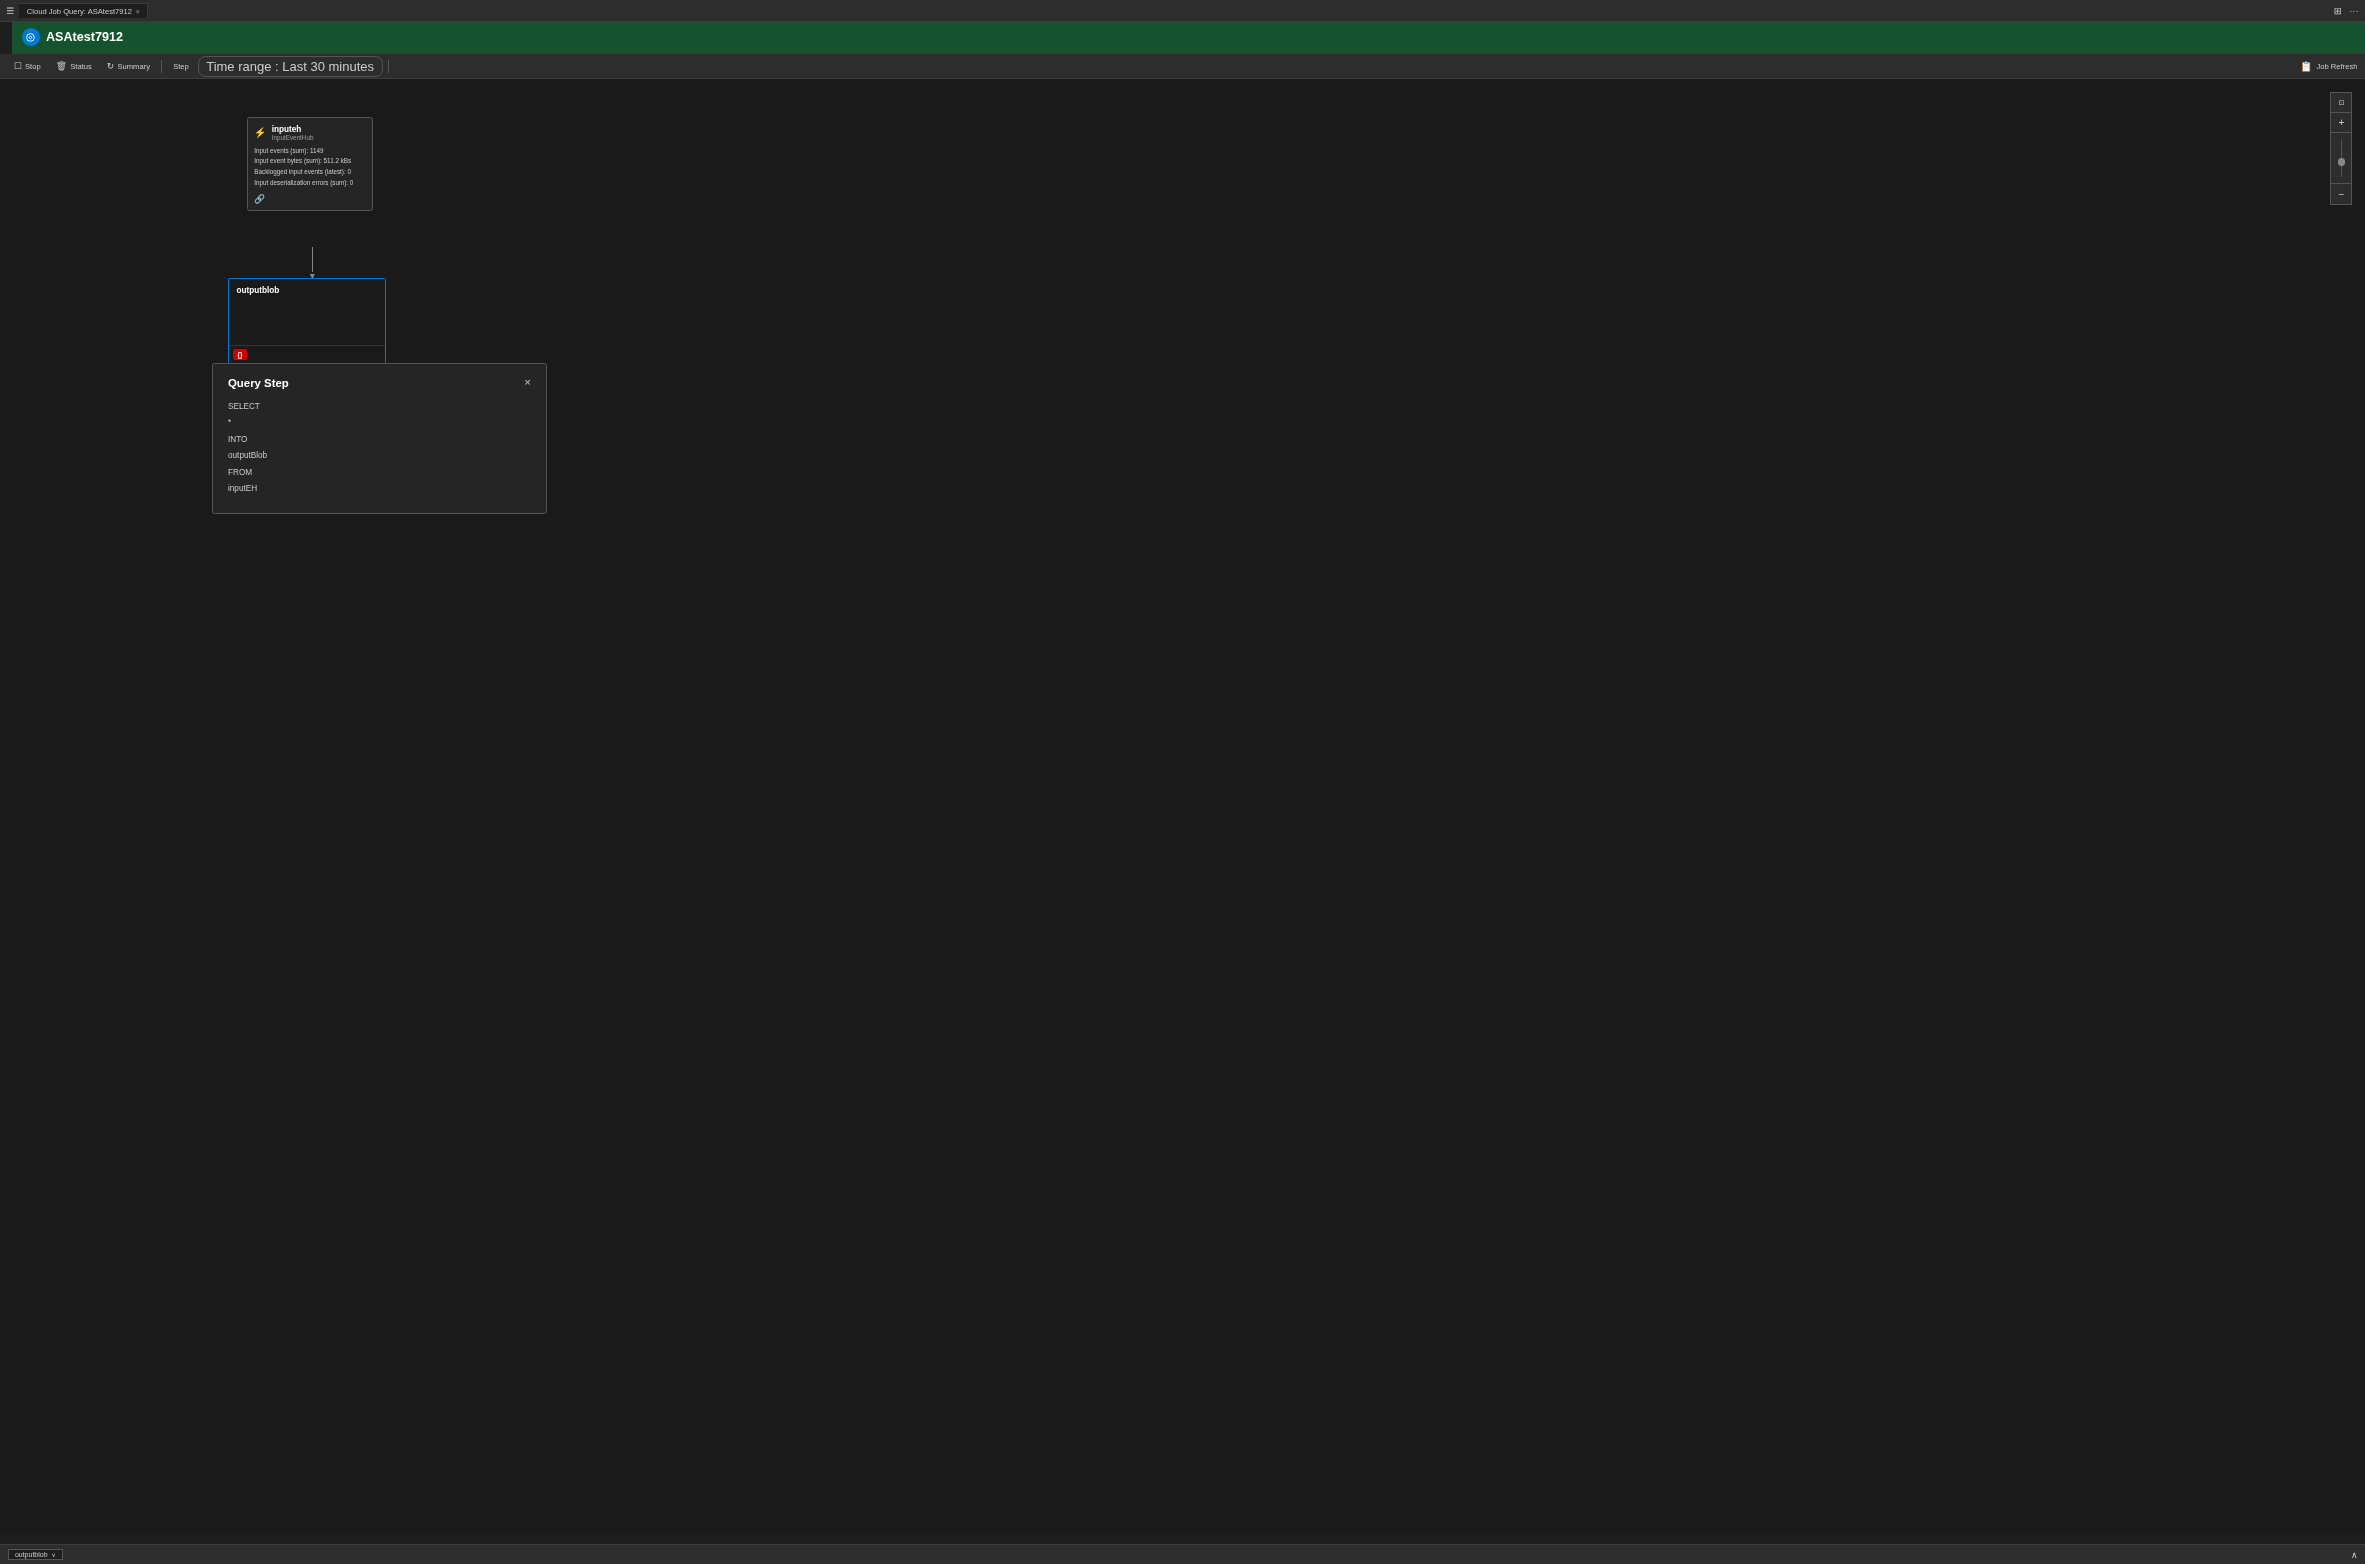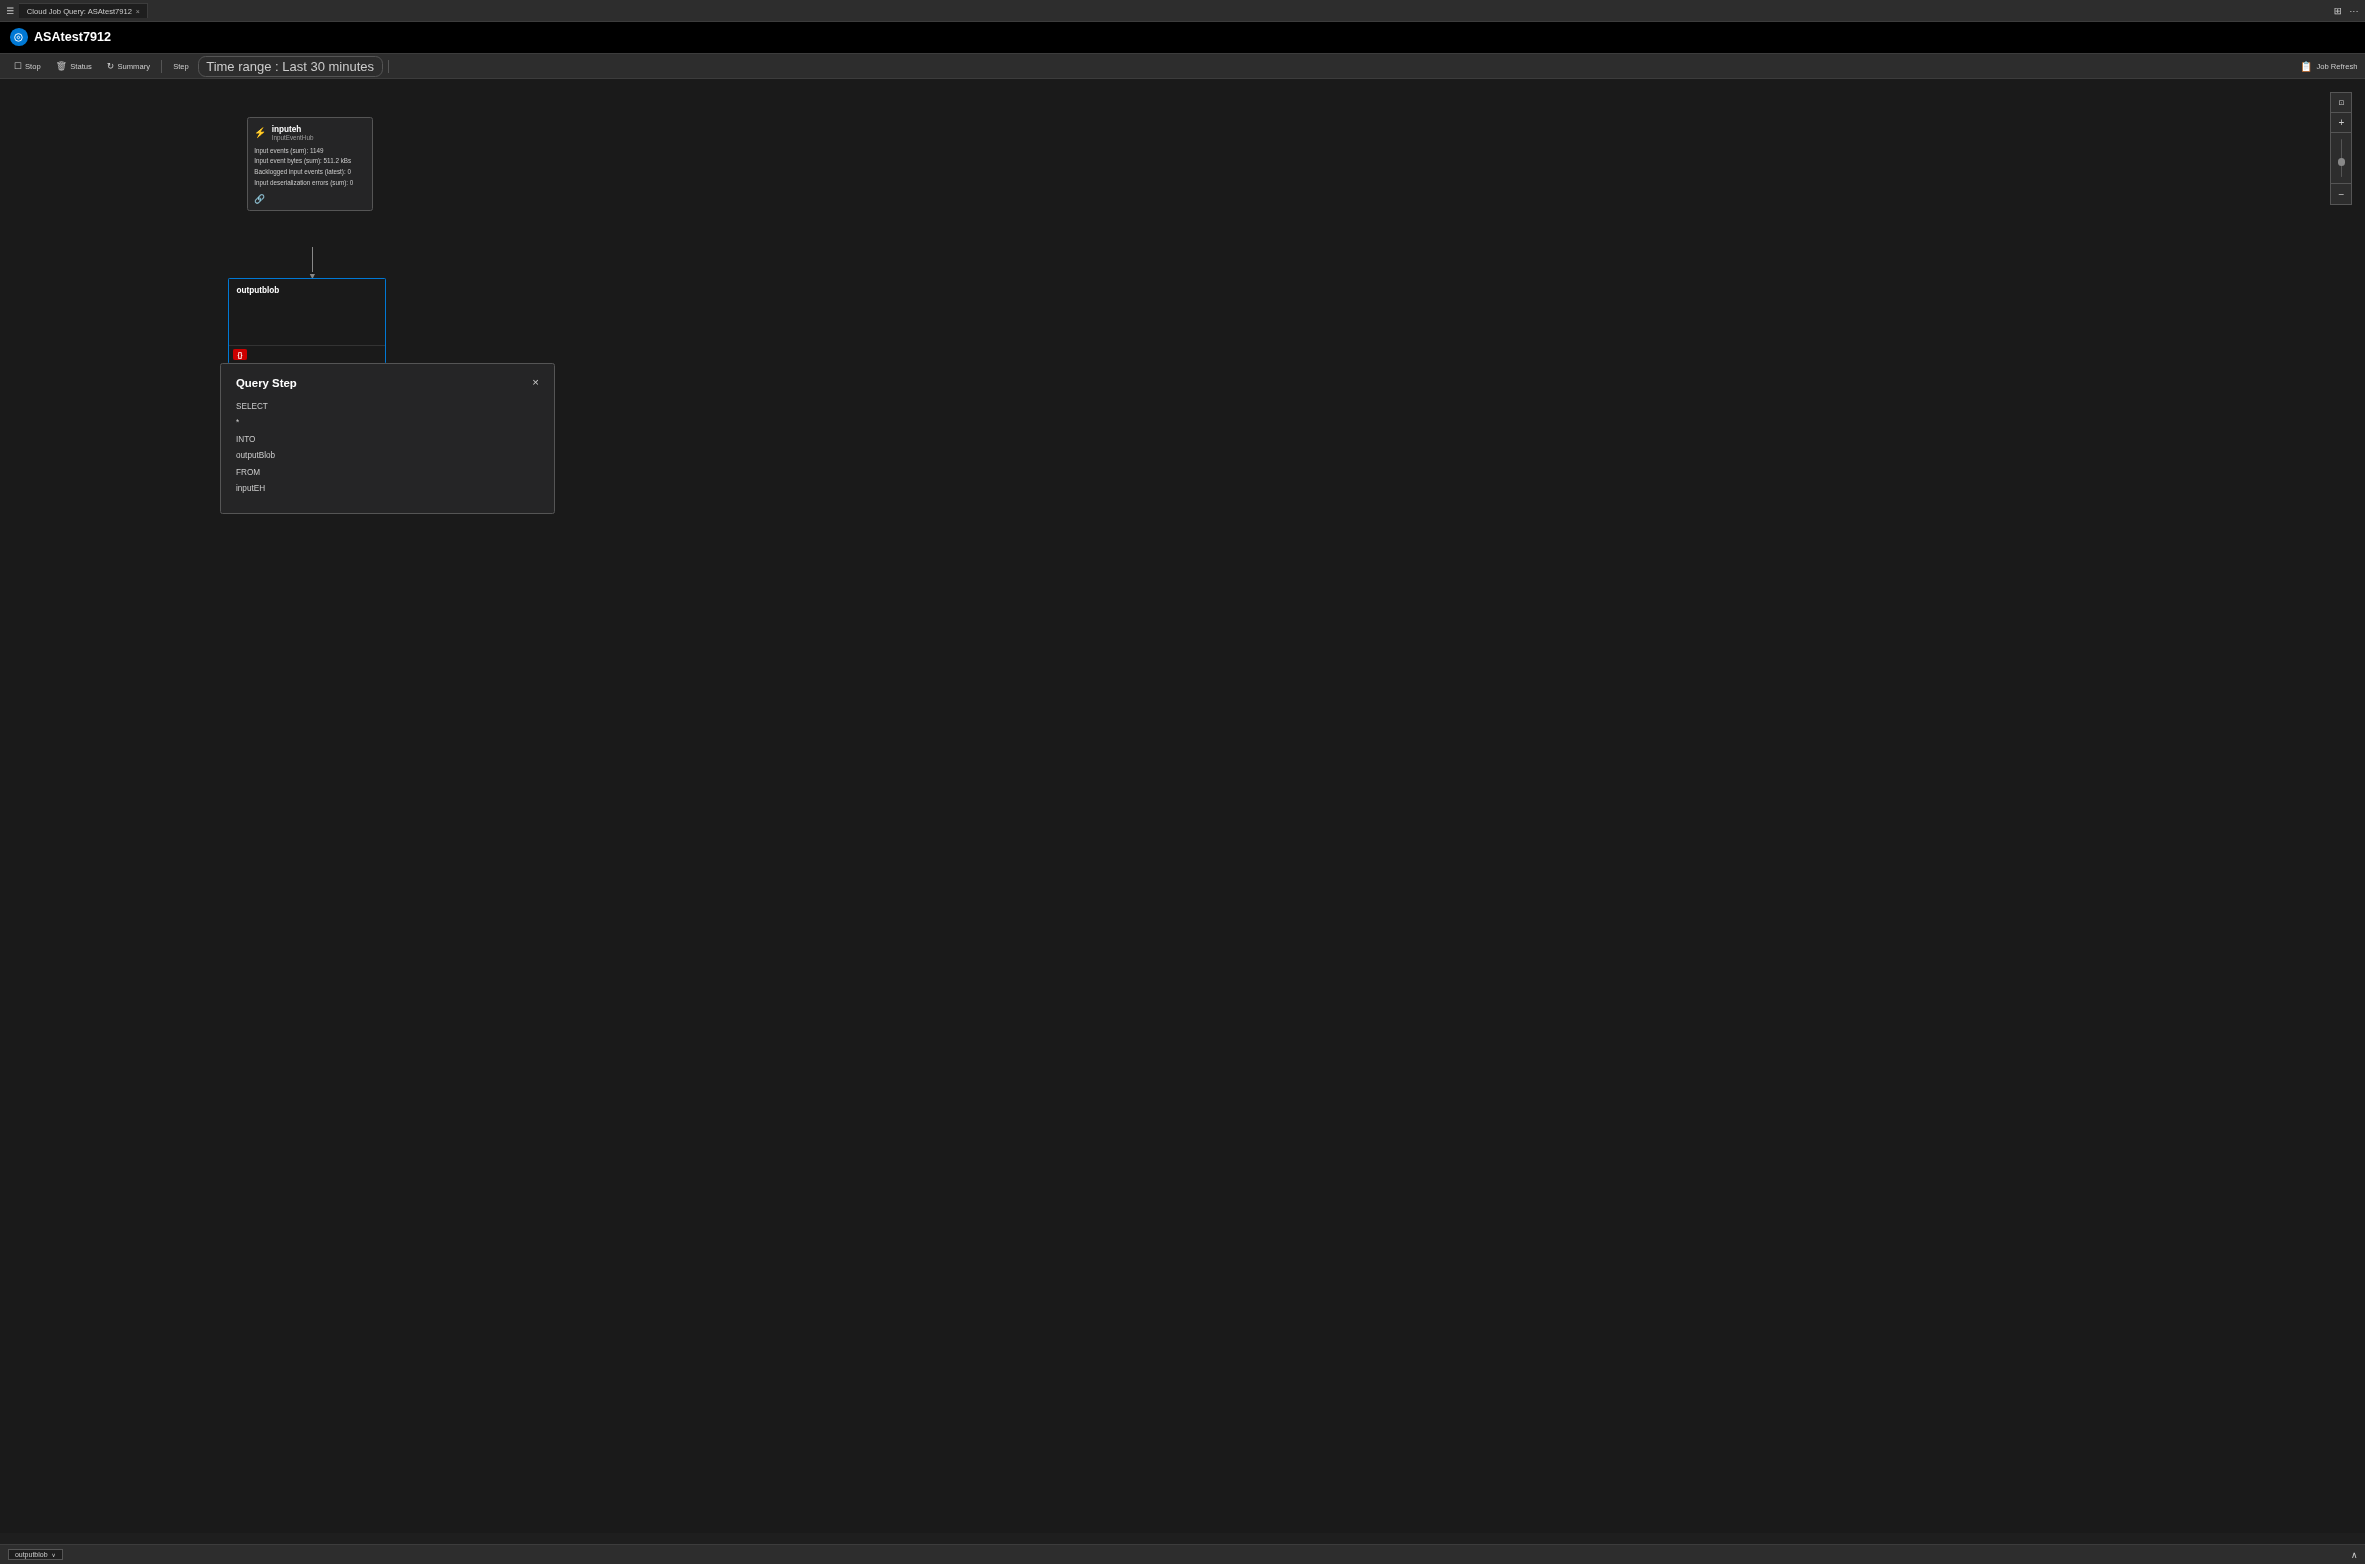--- a/index.html
+++ b/index.html
@@ -54,23 +54,24 @@
       color: #999;
     }
     .title-bar-icon {
       font-size: 9.5px;
       color: #cccccc;
       cursor: pointer;
     }
 
     
     .app-header {
-      background: #000000;
+      background: #14532d;
       padding: 6.3px 10px 5px 10px;
       border-bottom: 0.6px solid #3c3c3c;
+      margin-left: 12px;
     }
     .app-title {
       display: flex;
       align-items: center;
       gap: 6.3px;
       margin-bottom: 2.5px;
     }
     .app-title-icon {
       width: 17.7px;
       height: 17.7px;
@@ -333,21 +334,21 @@
       font-size: 6.3px;
       font-weight: bold;
       padding: 1.3px 3.8px;
       cursor: pointer;
       border-radius: 1.3px;
     }
 
     
     .query-popup {
       position: absolute;
-      left: 220px;
+      left: 212px;
       top: 284px;
       width: 335px;
       background: #252526;
       border: 0.6px solid #555;
       border-radius: 2.5px;
       padding: 12.6px 15px 15px 15px;
     }
     .query-popup-header {
       display: flex;
       align-items: center;

